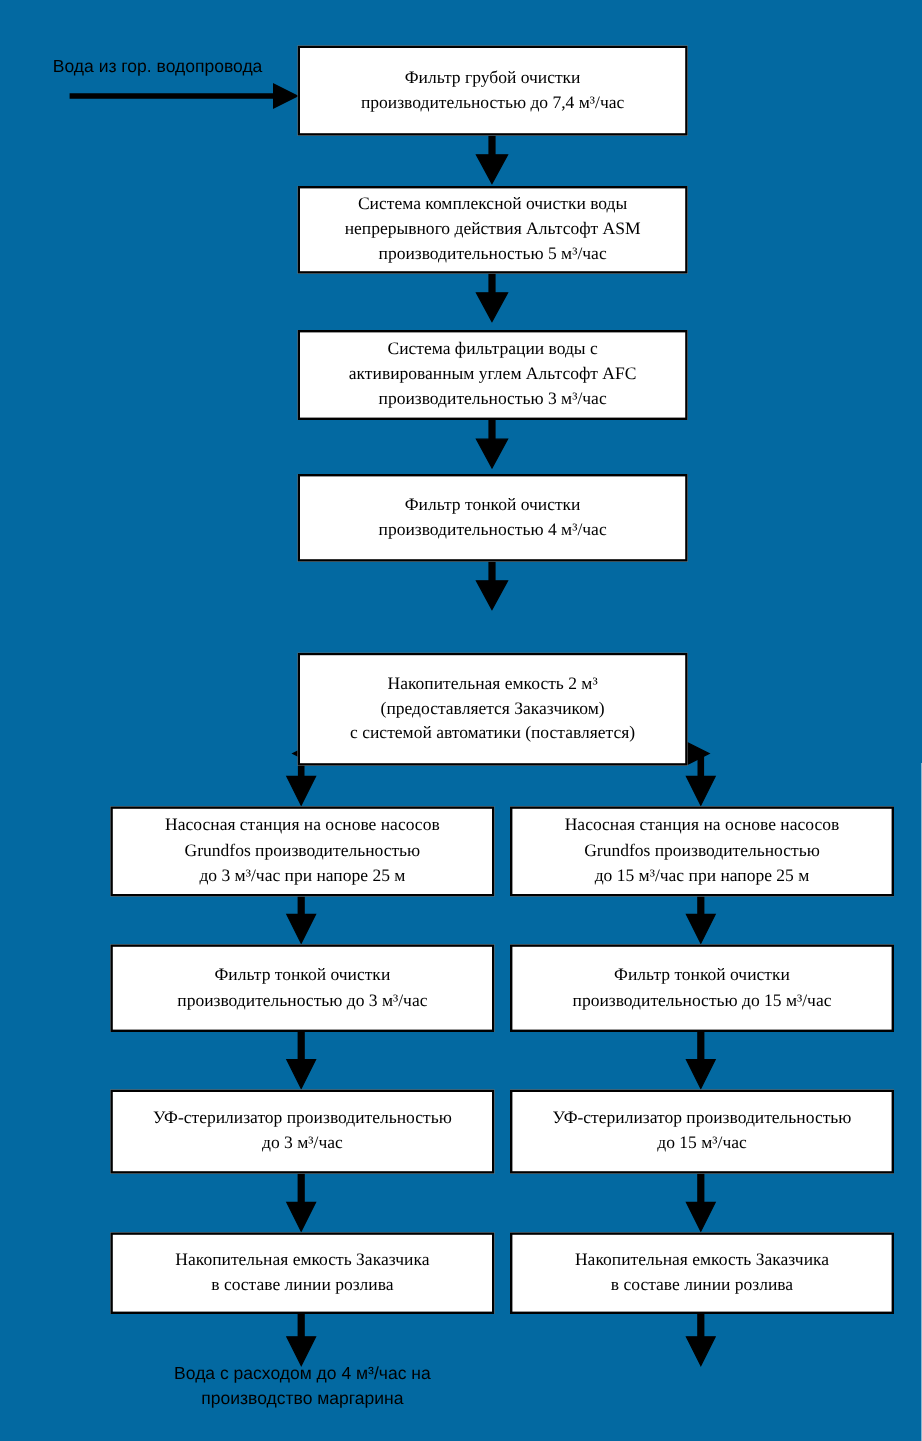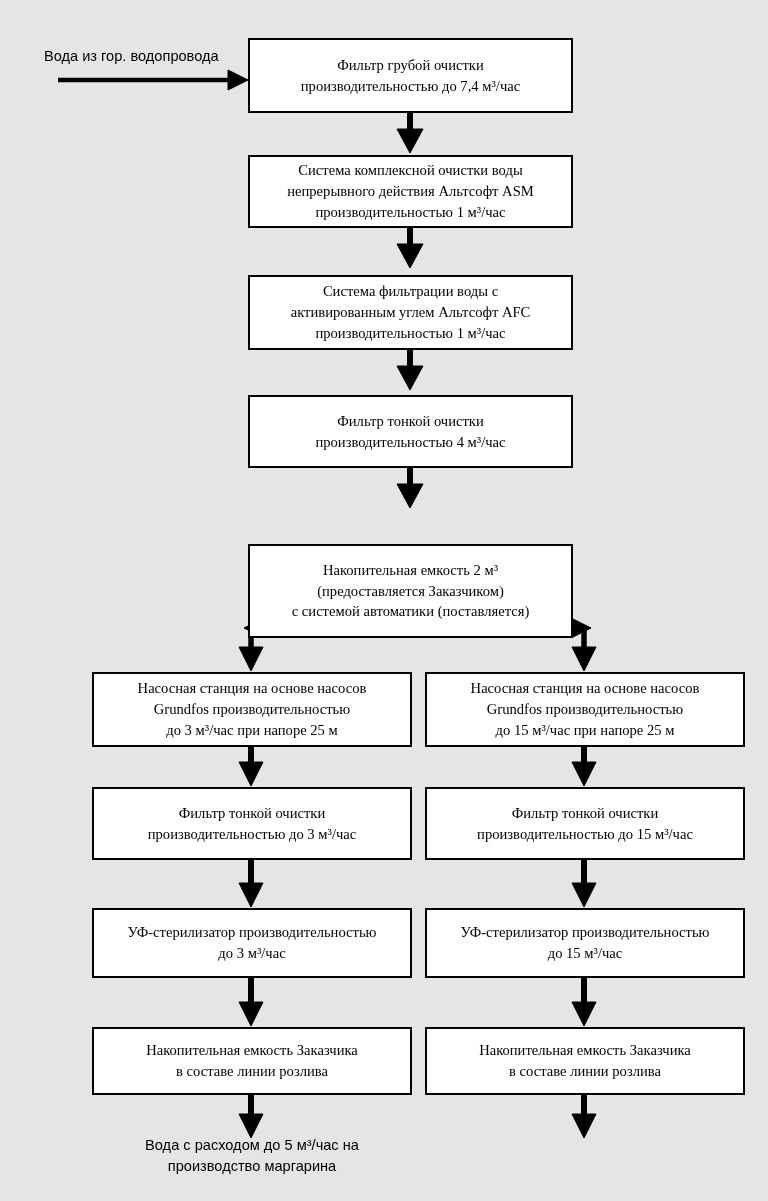--- a/index.html
+++ b/index.html
@@ -8,21 +8,21 @@
     background: #ffffff;
   }
   body {
     font-family: "Liberation Sans", "DejaVu Sans", sans-serif;
     color: #000000;
   }
   #diagram {
     position: relative;
     width: 768px;
     height: 1201px;
-    background: #e5e5e5;
+    background: #0369a1;
     overflow: hidden;
   }
   .node {
     position: absolute;
     box-sizing: border-box;
     border: 2.5px solid #000000;
     background: #ffffff;
     display: flex;
     align-items: center;
     justify-content: center;
@@ -139,27 +139,27 @@
   <div class="plain-label left-anchor" style="left:44px; top:46px; width:200px;">Вода из гор. водопровода</div>
 
   <div class="node" style="left:248px; top:38px; width:325px; height:75px;">
     <span class="txt">Фильтр грубой очистки
 производительностью до 7,4 м³/час</span>
   </div>
 
   <div class="node" style="left:248px; top:155px; width:325px; height:73px;">
     <span class="txt">Система комплексной очистки воды
 непрерывного действия Альтсофт ASM
-производительностью 1 м³/час</span>
+производительностью 5 м³/час</span>
   </div>
 
   <div class="node" style="left:248px; top:275px; width:325px; height:75px;">
     <span class="txt">Система фильтрации воды с
 активированным углем Альтсофт AFC
-производительностью 1 м³/час</span>
+производительностью 3 м³/час</span>
   </div>
 
   <div class="node" style="left:248px; top:395px; width:325px; height:73px;">
     <span class="txt">Фильтр тонкой очистки
 производительностью 4 м³/час</span>
   </div>
 
   <div class="node" style="left:248px; top:512px; width:325px; height:94px;margin-top:32px;">
     <span class="txt">Накопительная емкость 2 м³
 (предоставляется Заказчиком)
@@ -180,21 +180,21 @@
   <div class="node" style="left:92px; top:908px; width:320px; height:70px;">
     <span class="txt">УФ-стерилизатор производительностью
 до 3 м³/час</span>
   </div>
 
   <div class="node" style="left:92px; top:1027px; width:320px; height:68px;">
     <span class="txt">Накопительная емкость Заказчика
 в составе линии розлива</span>
   </div>
 
-  <div class="plain-label" style="left:91px; top:1135px; width:322px;">Вода с расходом до 5 м³/час на
+  <div class="plain-label" style="left:91px; top:1135px; width:322px;">Вода с расходом до 4 м³/час на
 производство маргарина</div>
 
   <div class="node" style="left:425px; top:672px; width:320px; height:75px;">
     <span class="txt">Насосная станция на основе насосов
 Grundfos производительностью
 до 15 м³/час при напоре 25 м</span>
   </div>
 
   <div class="node" style="left:425px; top:787px; width:320px; height:73px;">
     <span class="txt">Фильтр тонкой очистки

